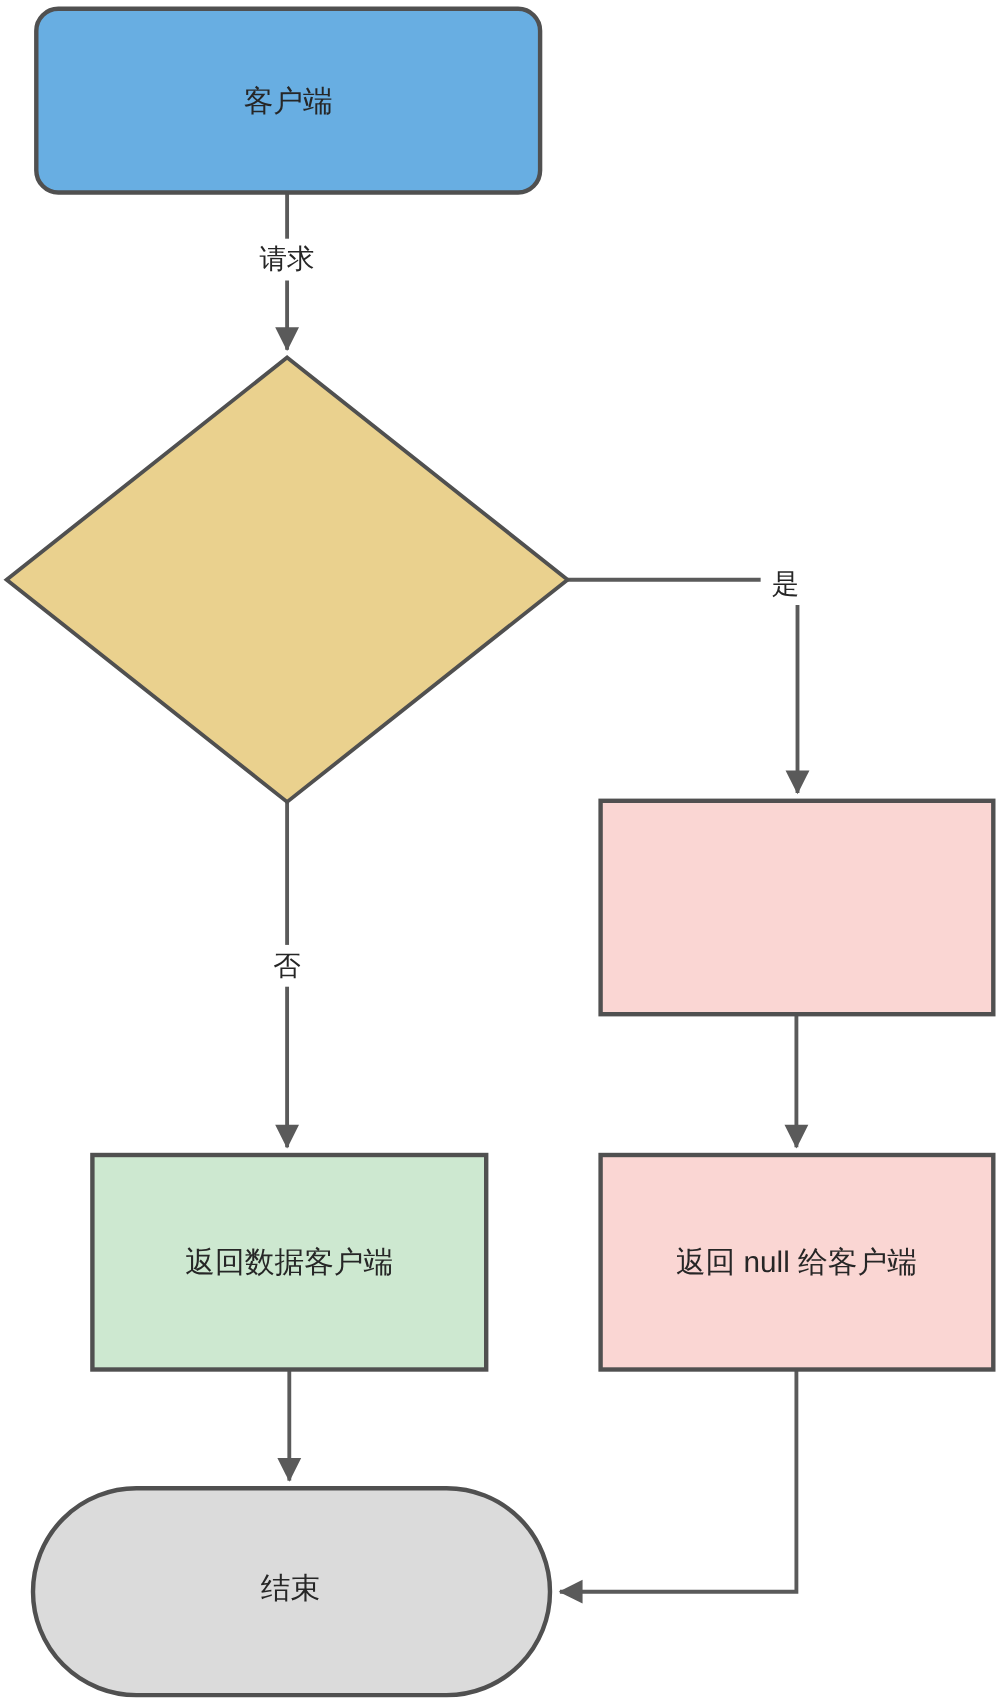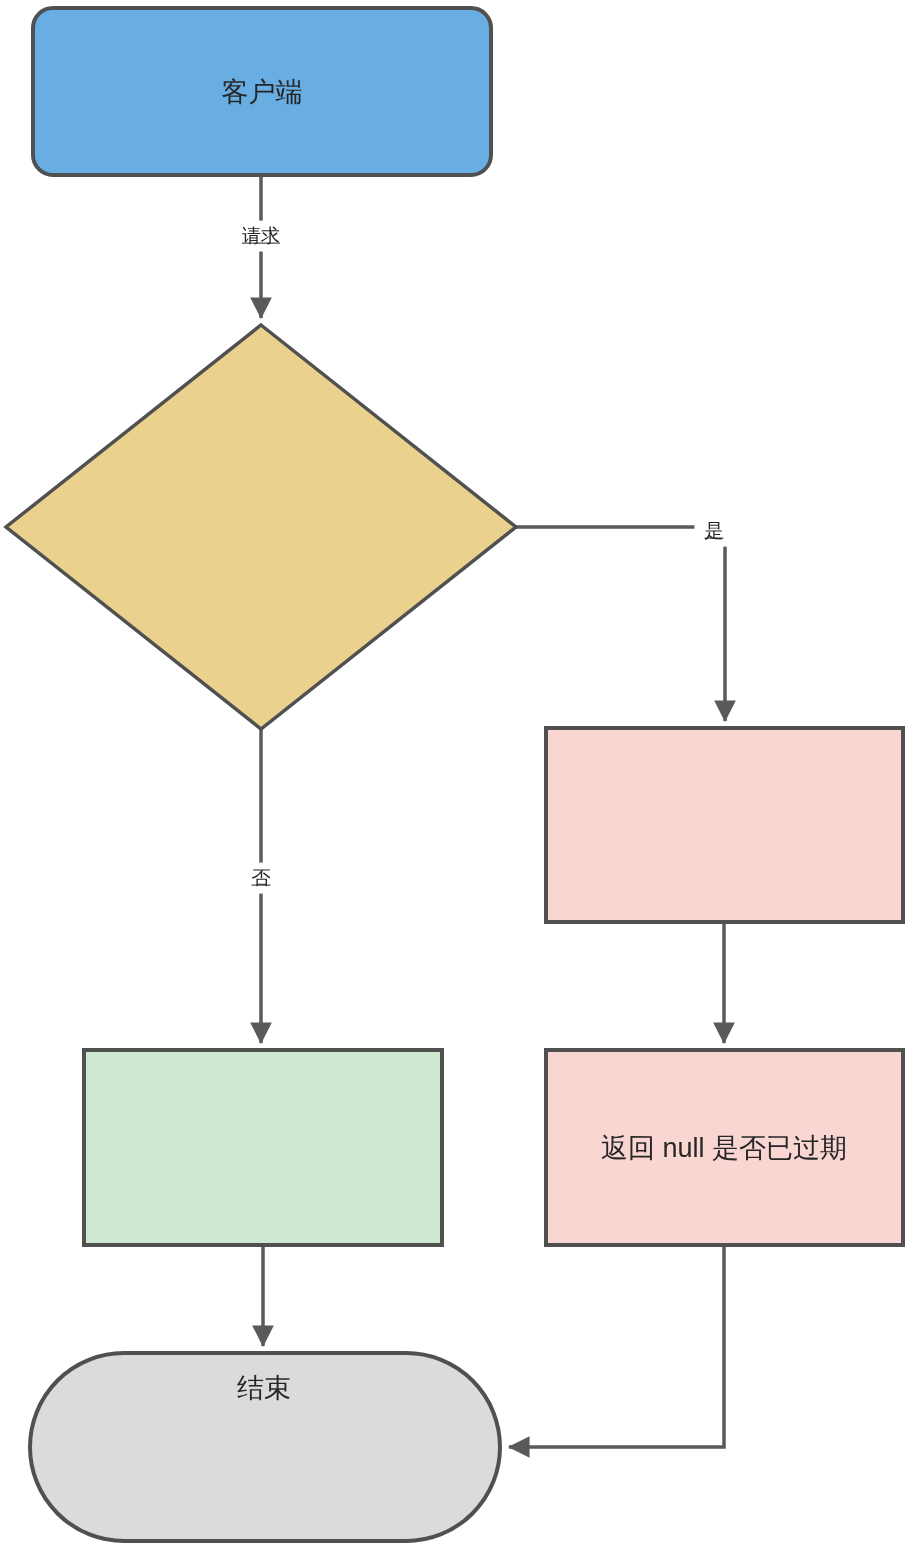--- a/index.html
+++ b/index.html
@@ -23,24 +23,23 @@
   .label{
     position:absolute;
     transform:translate(-50%,-50%);
     white-space:nowrap;
     color:var(--text);
     font-size:27px;
     line-height:1.2;
     text-align:right;
   }
   .edge-label{
-    font-size:19px;
+    font-size:25px;
     background:var(--label-bg);
     padding:4px 10px;
-    text-decoration:underline;
   }
 </style>
 </head>
 <body>
 
 <div class="canvas">
 
   <svg width="910" height="1549" viewBox="0 0 910 1549">
     <defs>
       <marker id="arrowhead" viewBox="0 0 12 12" refX="10.5" refY="6" markerWidth="26" markerHeight="26" markerUnits="userSpaceOnUse" orient="auto">
@@ -57,20 +56,21 @@
 
     <rect class="node-shape" x="33" y="8" width="458" height="167" rx="20" ry="20" stroke-width="4" fill="#68AEE2"></rect>
     <polygon class="node-shape" points="261,325 516,527 261,729 6,527" stroke-width="3.5" fill="#EAD18E"></polygon>
     <rect class="node-shape" x="546" y="728" width="357" height="194" stroke-width="4" fill="#FAD6D3"></rect>
     <rect class="node-shape" x="84" y="1050" width="358" height="195" stroke-width="4" fill="#CDE8D0"></rect>
     <rect class="node-shape" x="546" y="1050" width="357" height="195" stroke-width="4" fill="#FAD6D3"></rect>
     <rect class="node-shape" x="30" y="1353" width="470" height="188" rx="94" ry="94" stroke-width="4" fill="#DBDBDB"></rect>
   </svg>
 
   <div class="label" style="left:262px;top:92px">客户端</div>
-  <div class="label" style="left:724px;top:1148px">返回 null 是否已过期</div>
-  <div class="label" style="left:264px;top:1388px">结束</div>
+  <div class="label" style="left:263px;top:1148px">返回数据客户端</div>
+  <div class="label" style="left:724px;top:1148px">返回 null 给客户端</div>
+  <div class="label" style="left:264px;top:1444px">结束</div>
 
   <div class="label edge-label" style="left:261px;top:236px">请求</div>
   <div class="label edge-label" style="left:714px;top:531px">是</div>
   <div class="label edge-label" style="left:261px;top:878px">否</div>
 
 </div>
 
 </body></html>

